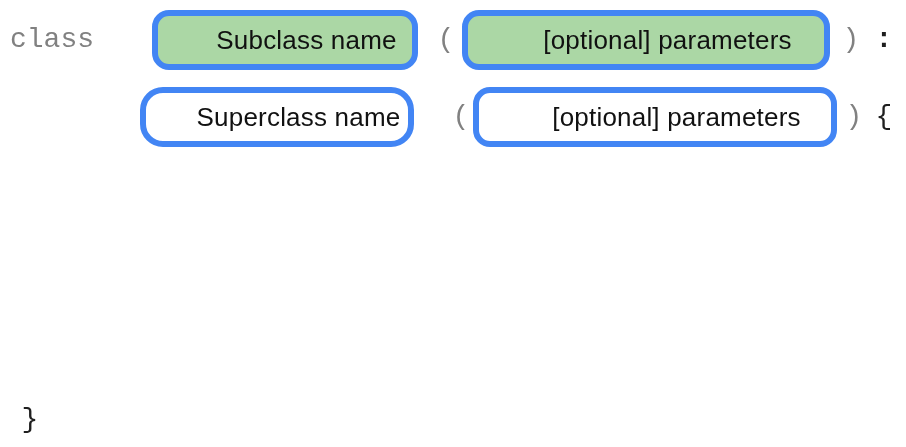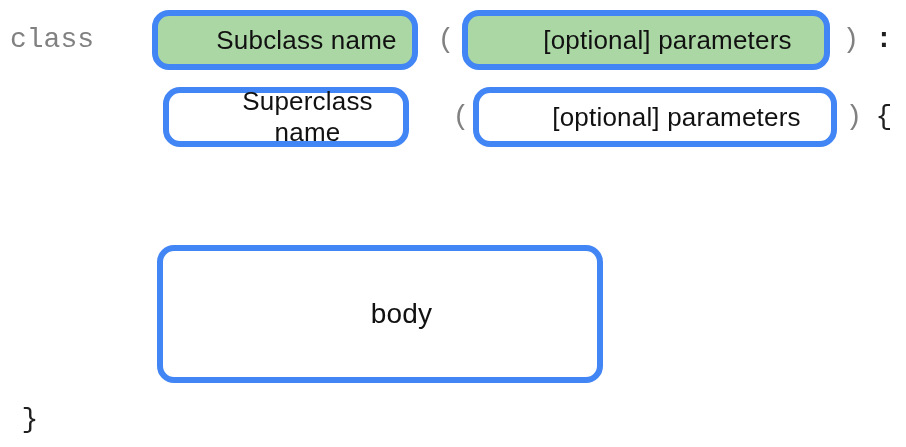--- a/index.html
+++ b/index.html
@@ -43,21 +43,21 @@
     font-weight: 500;
     color: var(--label-text);
     letter-spacing: 0.2px;
     text-align: center;
     margin-left: 43px;
   }
   .highlight { background: var(--highlight-fill); }
 
   .box-subclass    { left: 152px; top: 10px;  width: 266px; height: 60px; }
   .box-params1     { left: 462px; top: 10px;  width: 368px; height: 60px; }
-  .box-superclass  { left: 163px; top: 87px;  width: 246px; height: 60px; }
+  .box-superclass  { left: 140px; top: 87px;  width: 274px; height: 60px; border-radius: 23px; }
   .box-params2     { left: 473px; top: 87px;  width: 364px; height: 60px; }
   .box-body        { left: 157px; top: 245px; width: 446px; height: 138px; }
   .box-body .label { font-size: 28px; }
 
   .kw-class   { left: 80px;  transform: none; left: 10px; }
   .paren-1o   { left: 446px; }
   .paren-1c   { left: 851px; }
   .colon-1    { left: 884px; }
   .paren-2o   { left: 461px; }
   .paren-2c   { left: 854px; }
@@ -92,19 +92,16 @@
   <span class="mono row2 gray paren-2o">(</span>
 
   <div class="token-box box-params2">
     <span class="label">[optional] parameters</span>
   </div>
 
   <span class="mono row2 gray paren-2c">)</span>
 
   <span class="mono row2 black brace-open">{</span>
 
-  <div class="token-box box-body">
-    <span class="label">body</span>
-  </div>
 
   <span class="mono black brace-close">}</span>
 
 </div>
 
 </body></html>

